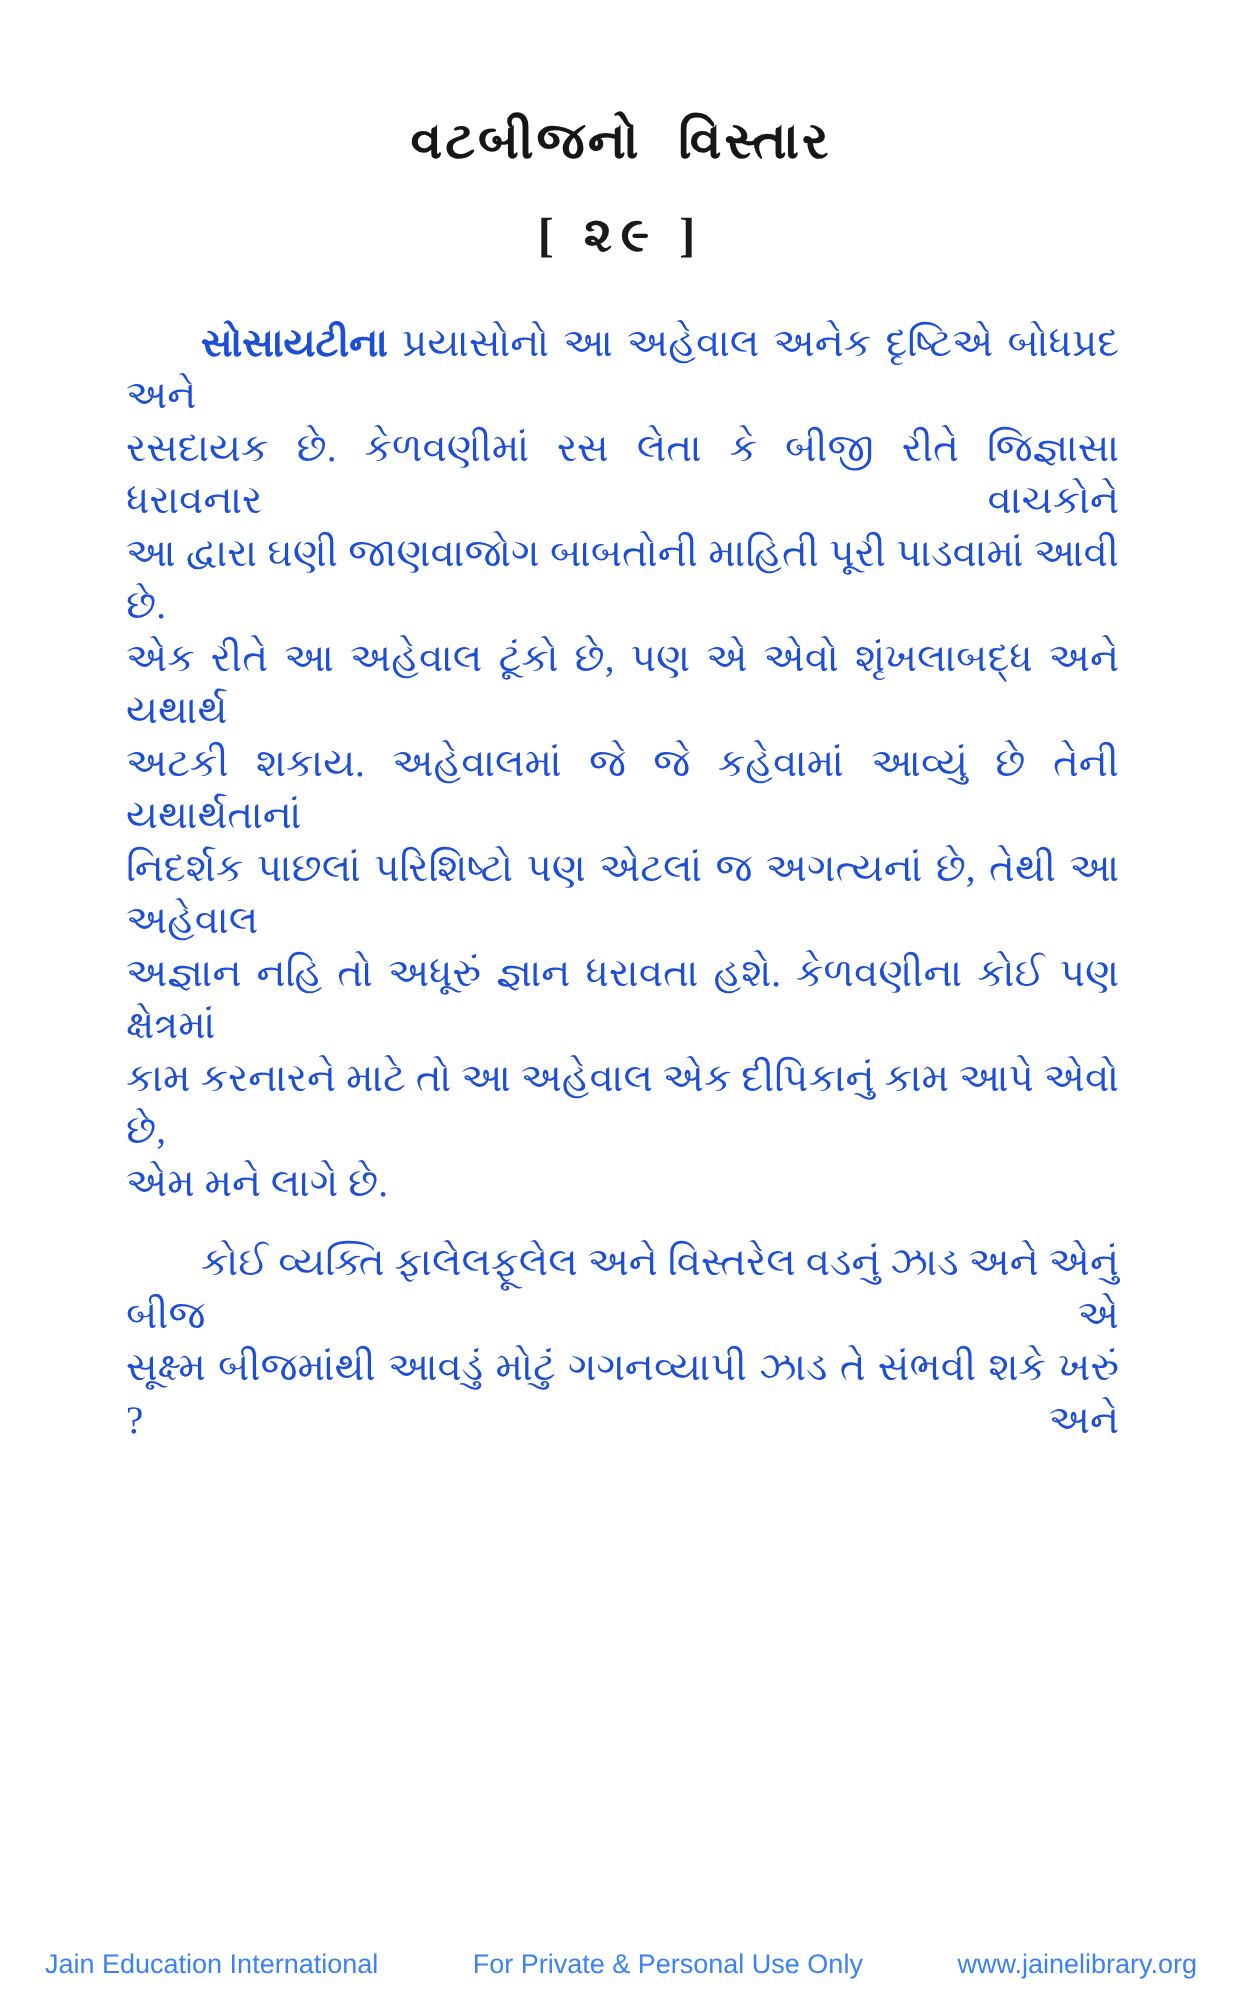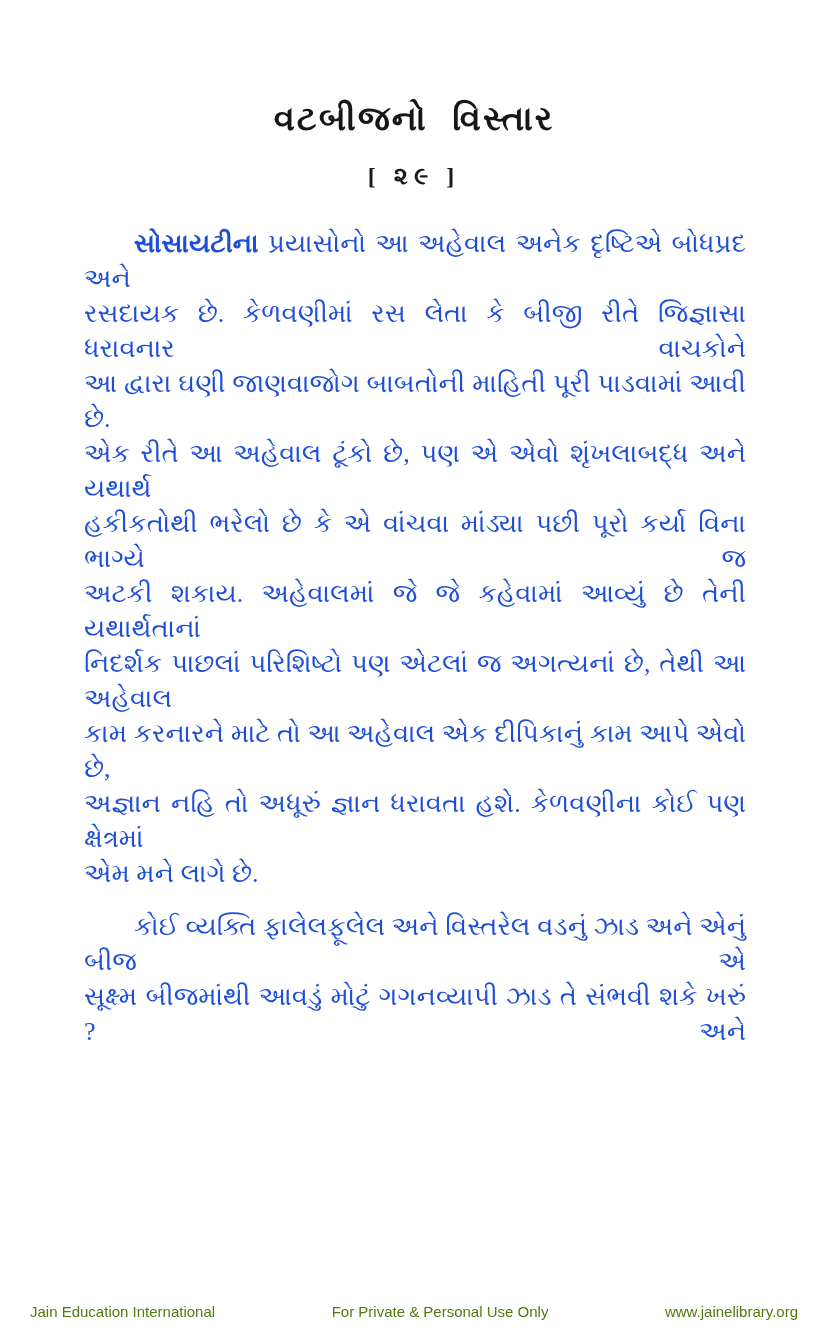--- a/index.html
+++ b/index.html
@@ -9,34 +9,34 @@
   }
   .page {
     position: relative;
     width: 828px;
     height: 1338px;
     background: #ffffff;
     color: #1c1c1c;
     font-family: "Liberation Serif", serif;
     overflow: hidden;
     box-sizing: border-box;
-    padding-top: 100px;
+    padding-top: 76px;
   }
   .title {
     margin: 0 0 24px 0;
     text-align: center;
     font-size: 34px;
     font-weight: 700;
     letter-spacing: 2px;
     word-spacing: 14px;
     color: #161616;
   }
   .page-number {
     text-align: center;
-    font-size: 24px;
+    font-size: 32px;
     font-weight: 700;
     letter-spacing: 6px;
     margin-bottom: 36px;
     color: #1a1a1a;
   }
   .body-text {
     width: 662px;
     margin-left: 84px;
     font-size: 26px;
   }
@@ -56,44 +56,43 @@
     position: absolute;
     left: 0;
     bottom: 18px;
     width: 100%;
     box-sizing: border-box;
     padding: 0 30px;
     display: flex;
     justify-content: space-between;
     align-items: baseline;
     font-family: "Liberation Sans", sans-serif;
-    font-size: 15px;
-    color: #4d7c0f;
+    font-size: 18px;
+    color: #3b82f6;
   }
 </style>
 </head>
 <body>
 
 <div class="page">
 
   <h1 class="title">વટબીજનો વિસ્તાર</h1>
 
   <div class="page-number">[ ૨૯ ]</div>
 
   <div class="body-text">
     <div class="para" id="paragraph-1">
         <div class="line indent"><span class="lead">સોસાયટીના </span>પ્રયાસોનો આ અહેવાલ અનેક દૃષ્ટિએ બોધપ્રદ અને</div>
         <div class="line">રસદાયક છે. કેળવણીમાં રસ લેતા કે બીજી રીતે જિજ્ઞાસા ધરાવનાર વાચકોને</div>
         <div class="line">આ દ્વારા ઘણી જાણવાજોગ બાબતોની માહિતી પૂરી પાડવામાં આવી છે.</div>
         <div class="line">એક રીતે આ અહેવાલ ટૂંકો છે, પણ એ એવો શૃંખલાબદ્ધ અને યથાર્થ</div>
-        <div class="line">હકીકતોથી ભરેલો છે કે એ વાંચવા માંડ્યા પછી પૂરો કર્યા વિના ભાગ્યે જ</div>
         <div class="line">અટકી શકાય. અહેવાલમાં જે જે કહેવામાં આવ્યું છે તેની યથાર્થતાનાં</div>
         <div class="line">નિદર્શક પાછલાં પરિશિષ્ટો પણ એટલાં જ અગત્યનાં છે, તેથી આ અહેવાલ</div>
+        <div class="line">અજ્ઞાન નહિ તો અધૂરું જ્ઞાન ધરાવતા હશે. કેળવણીના કોઈ પણ ક્ષેત્રમાં</div>
         <div class="line">કામ કરનારને માટે તો આ અહેવાલ એક દીપિકાનું કામ આપે એવો છે,</div>
-        <div class="line">અજ્ઞાન નહિ તો અધૂરું જ્ઞાન ધરાવતા હશે. કેળવણીના કોઈ પણ ક્ષેત્રમાં</div>
         <div class="line short">એમ મને લાગે છે.</div>
       </div>
     <div class="para" id="paragraph-2">
         <div class="line indent">કોઈ વ્યક્તિ ફાલેલફૂલેલ અને વિસ્તરેલ વડનું ઝાડ અને એનું બીજ એ</div>
         <div class="line">સૂક્ષ્મ બીજમાંથી આવડું મોટું ગગનવ્યાપી ઝાડ તે સંભવી શકે ખરું ? અને</div>
       </div>
   </div>
 
   <div class="footer">
     <span>Jain Education International</span>

